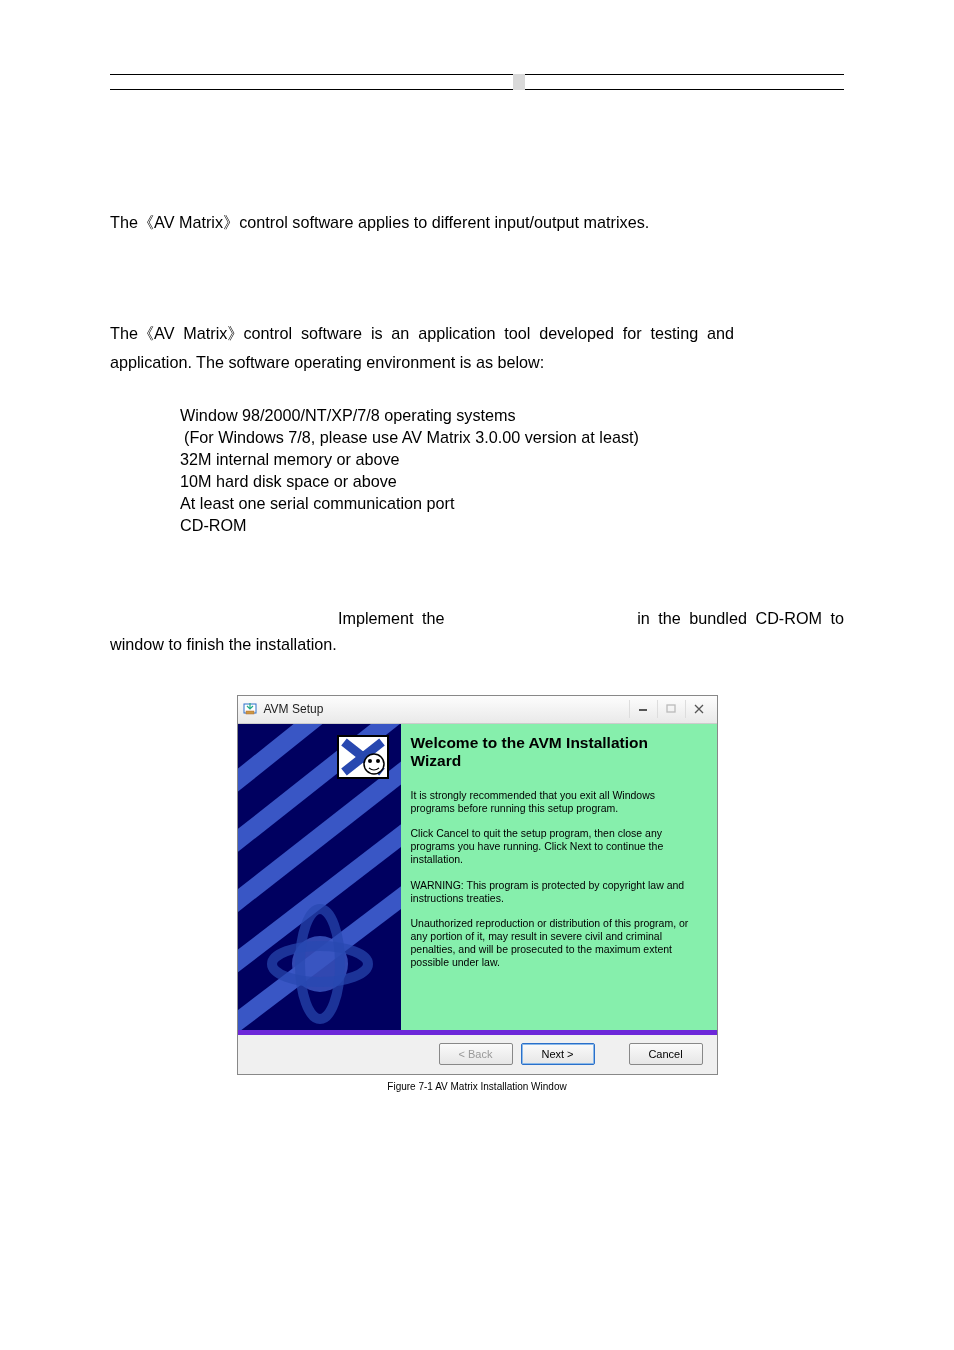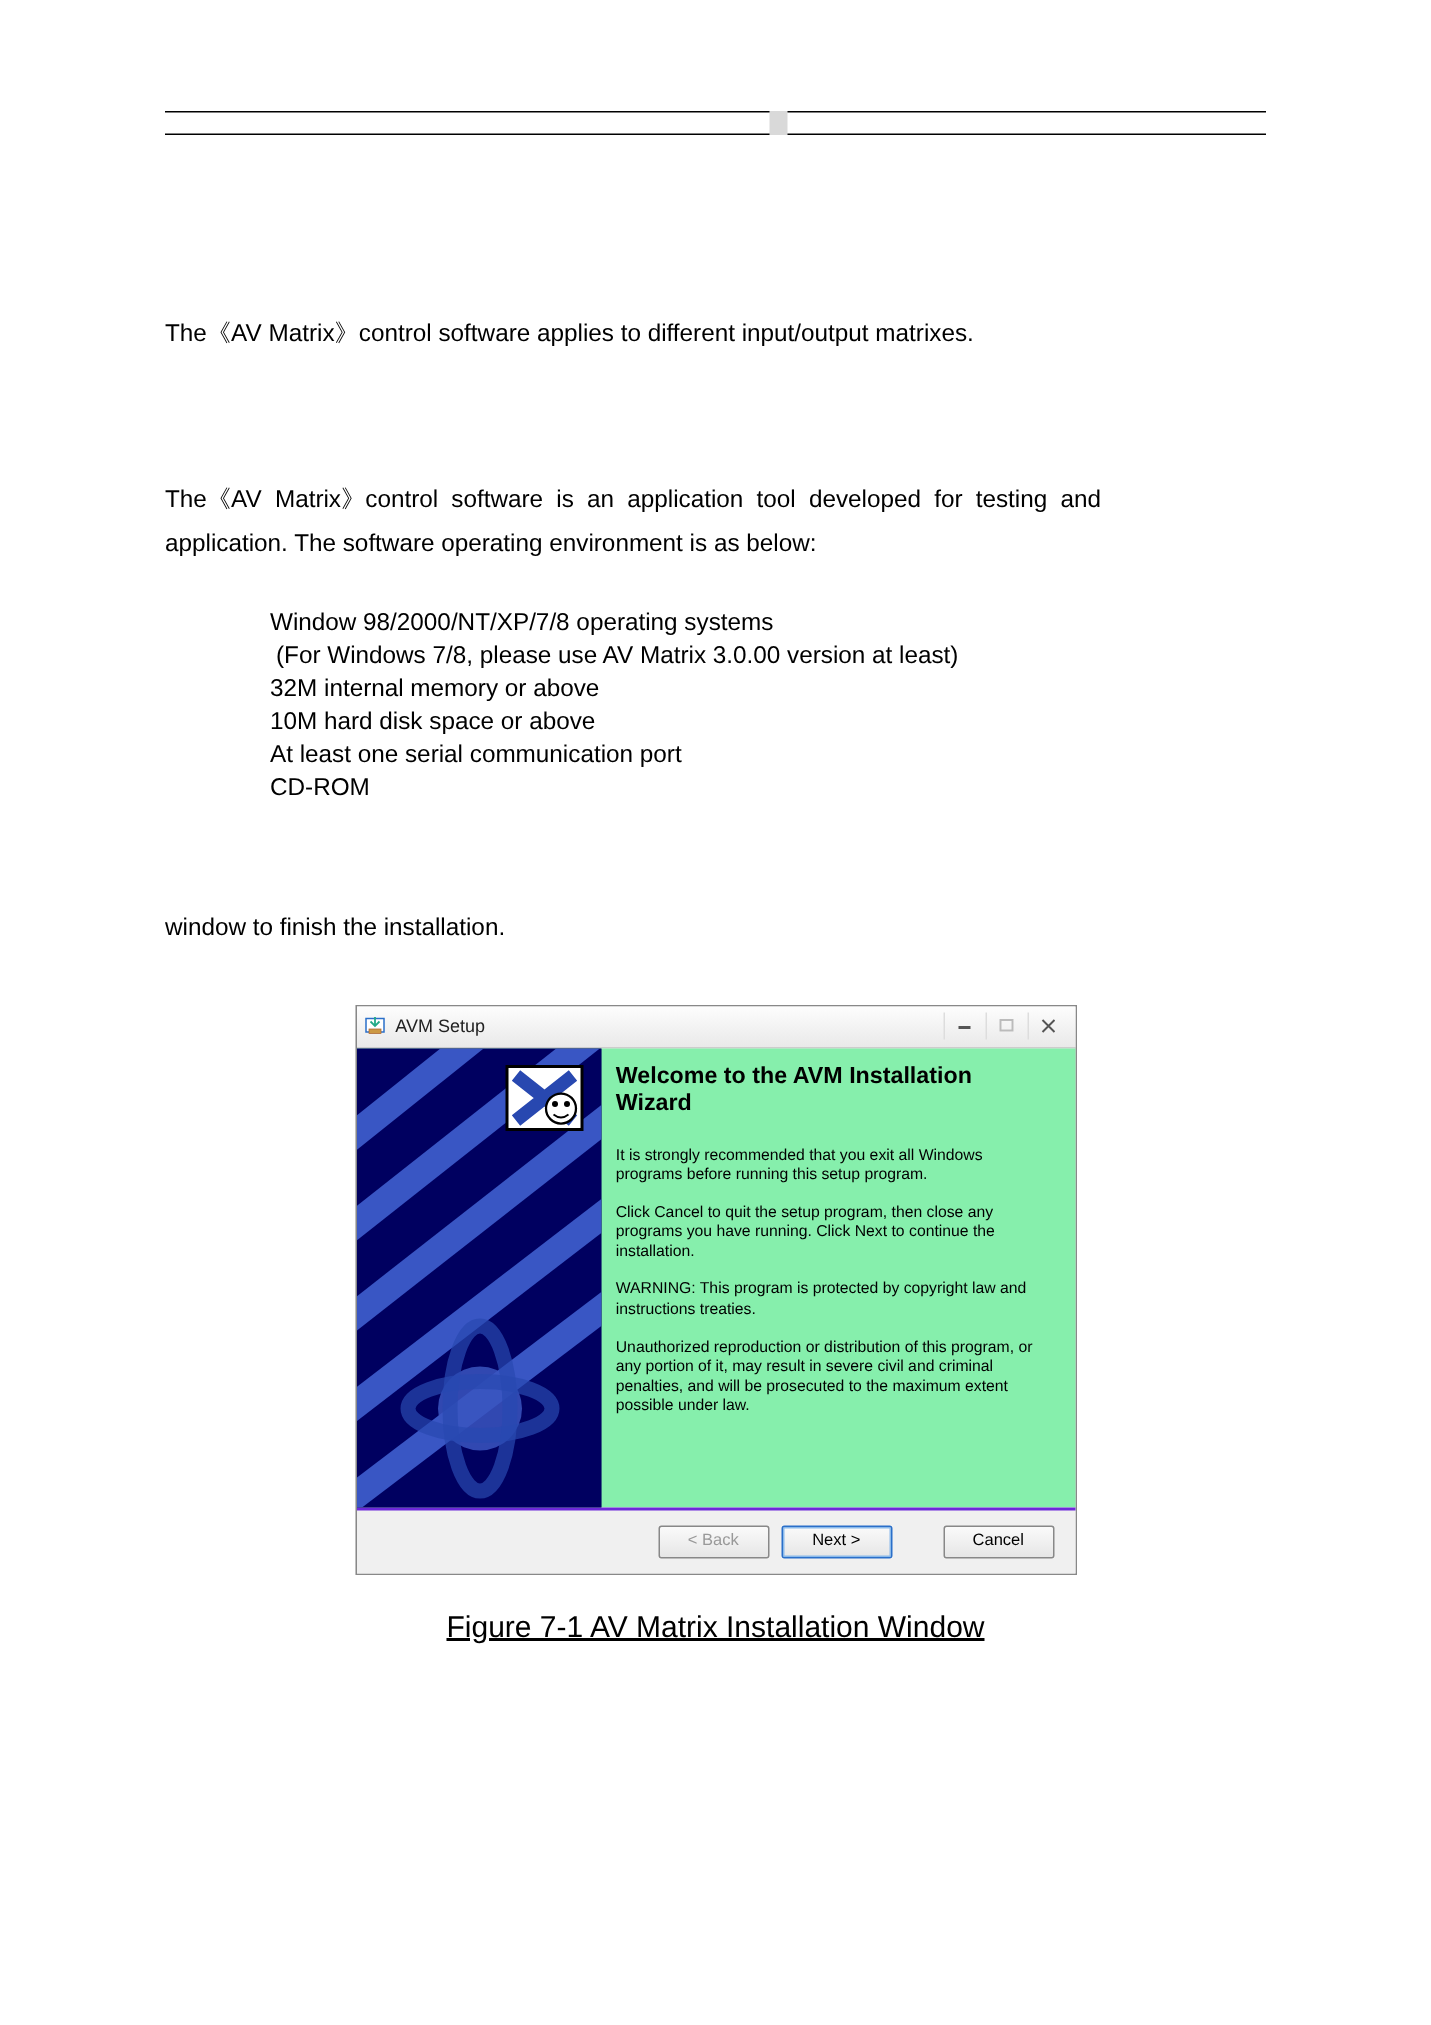--- a/index.html
+++ b/index.html
@@ -49,23 +49,22 @@
       margin-bottom: 70px;
     }
     .reqs div { font-size: 16.2px; }
     .reqs .indent { margin-left: 4px; }
     .para3-wrap { margin-bottom: 20px; }
     .para3-l1 { display: flex; justify-content: space-between; }
     .para3-l1 .seg1 { margin-left: 228px; }
     .para3-l2 { display: flex; justify-content: space-between; }
     .figure-caption {
       text-align: center;
-      margin-top: 20px;
-      font-size: 20px;
-      text-decoration: underline;
+      margin-top: 4px;
+      font-size: 10px;
     }
     
     .installer {
       width: 481px;
       margin: 38px auto 0 auto;
       border: 1px solid #888;
       background: #f0f0f0;
       font-family: "Segoe UI", Tahoma, sans-serif;
     }
     .titlebar {
@@ -128,21 +127,21 @@
       font-family: Tahoma, Arial, sans-serif;
     }
     .content p {
       font-size: 10.5px;
       line-height: 1.25;
       margin-bottom: 12px;
     }
     .button-row {
       height: 44px;
       background: #f0f0f0;
-      border-top: 2px solid #6d28d9;
+      border-top: 5px solid #6d28d9;
       display: flex;
       align-items: center;
       justify-content: flex-end;
       padding-right: 14px;
       gap: 8px;
     }
     .dlg-btn {
       width: 74px;
       height: 22px;
       font-size: 11px;
@@ -176,20 +175,24 @@
     <div class="reqs">
       <div>Window 98/2000/NT/XP/7/8 operating systems</div>
       <div class="indent"> (For Windows 7/8, please use AV Matrix 3.0.00 version at least)</div>
       <div>32M internal memory or above</div>
       <div>10M hard disk space or above</div>
       <div>At least one serial communication port</div>
       <div>CD-ROM</div>
     </div>
 
     <div class="para3-wrap">
+      <div class="para3-l1">
+        <span class="seg1" style="word-spacing:4px;">Implement the</span>
+        <span style="word-spacing:4px;">in the bundled CD-ROM to</span>
+      </div>
       <div>window to finish the installation.</div>
     </div>
 
     <div class="installer">
       <div class="titlebar">
         <span class="app-icon">
           <svg viewBox="0 0 16 16">
             <rect x="2" y="3" width="12" height="9" fill="#fff" stroke="#2a6fc9" stroke-width="1"></rect>
             <rect x="4" y="10" width="8" height="3" fill="#c94" stroke="#a63" stroke-width="0.5"></rect>
             <path d="M8 2 L8 8 M5 5 L8 8 L11 5" stroke="#2a8" stroke-width="1.2" fill="none"></path>

